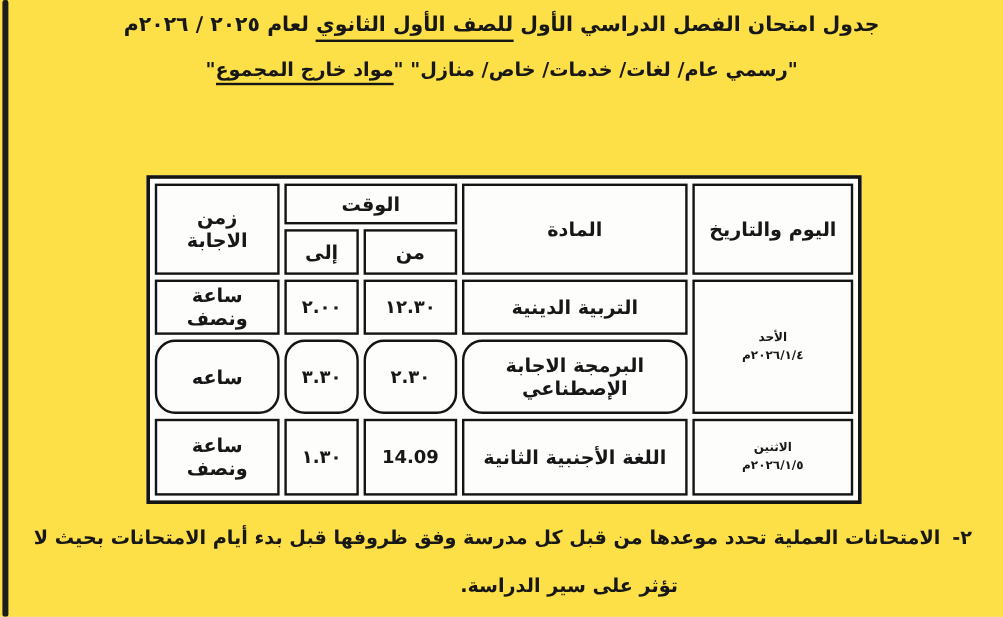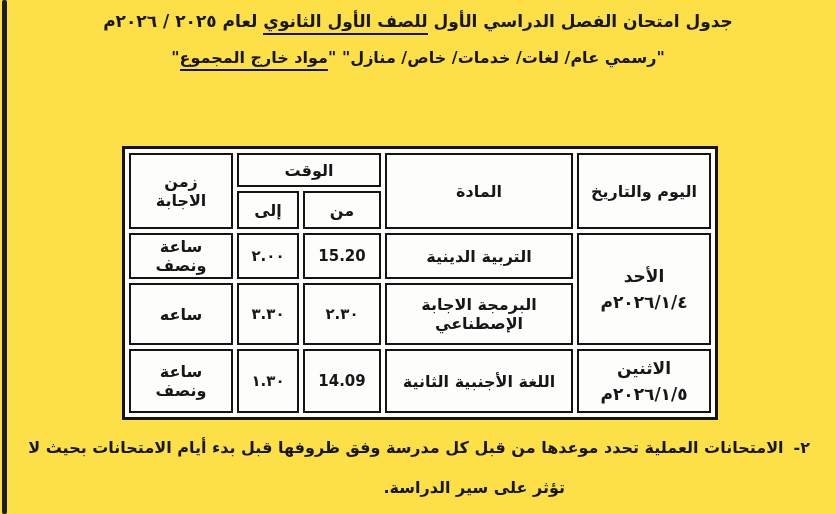--- a/index.html
+++ b/index.html
@@ -49,23 +49,23 @@
     text-align:center;
     vertical-align:middle;
     padding:2px 6px;
     font-weight:700;
     background:#fdfdfc;
   }
   th.vtop{vertical-align:top;padding-top:5px;}
   thead tr.h1 th{height:26px;}
   thead tr.h2 th{height:30px;}
   tbody tr.r1 td{height:32px;}
-  tbody tr.r2 td{height:54px;}
+  tbody tr.r2 td{height:54px;border-radius:17px;}
   tbody tr.r3 td{height:56px;}
-  td.daycell div{line-height:1.55;font-size:17px;}
+  td.daycell div{line-height:1.55;font-size:10px;}
   td.timecell{font-size:15px;}
   .notes-heading{
     position:absolute;top:393px;right:124px;
     font-size:16px;
   }
   .note-line1{
     position:absolute;top:438px;right:26px;left:30px;
     text-align:center;font-size:16px;white-space:nowrap;
   }
   .note-line1 .num{margin-left:10px;}
@@ -111,21 +111,21 @@
         <th>إلى</th>
       </tr>
     </thead>
     <tbody>
       <tr class="r1">
         <td rowspan="2" class="daycell">
           <div>الأحد</div>
           <div>٢٠٢٦/١/٤م</div>
         </td>
         <td>التربية الدينية</td>
-        <td class="timecell">15.20</td>
+        <td class="timecell">١٢.٣٠</td>
         <td class="timecell">٢.٠٠</td>
         <td>ساعة ونصف</td>
       </tr>
       <tr class="r2">
         <td>البرمجة الاجابة الإصطناعي</td>
         <td class="timecell">٢.٣٠</td>
         <td class="timecell">٣.٣٠</td>
         <td>ساعه</td>
       </tr>
       <tr class="r3">

